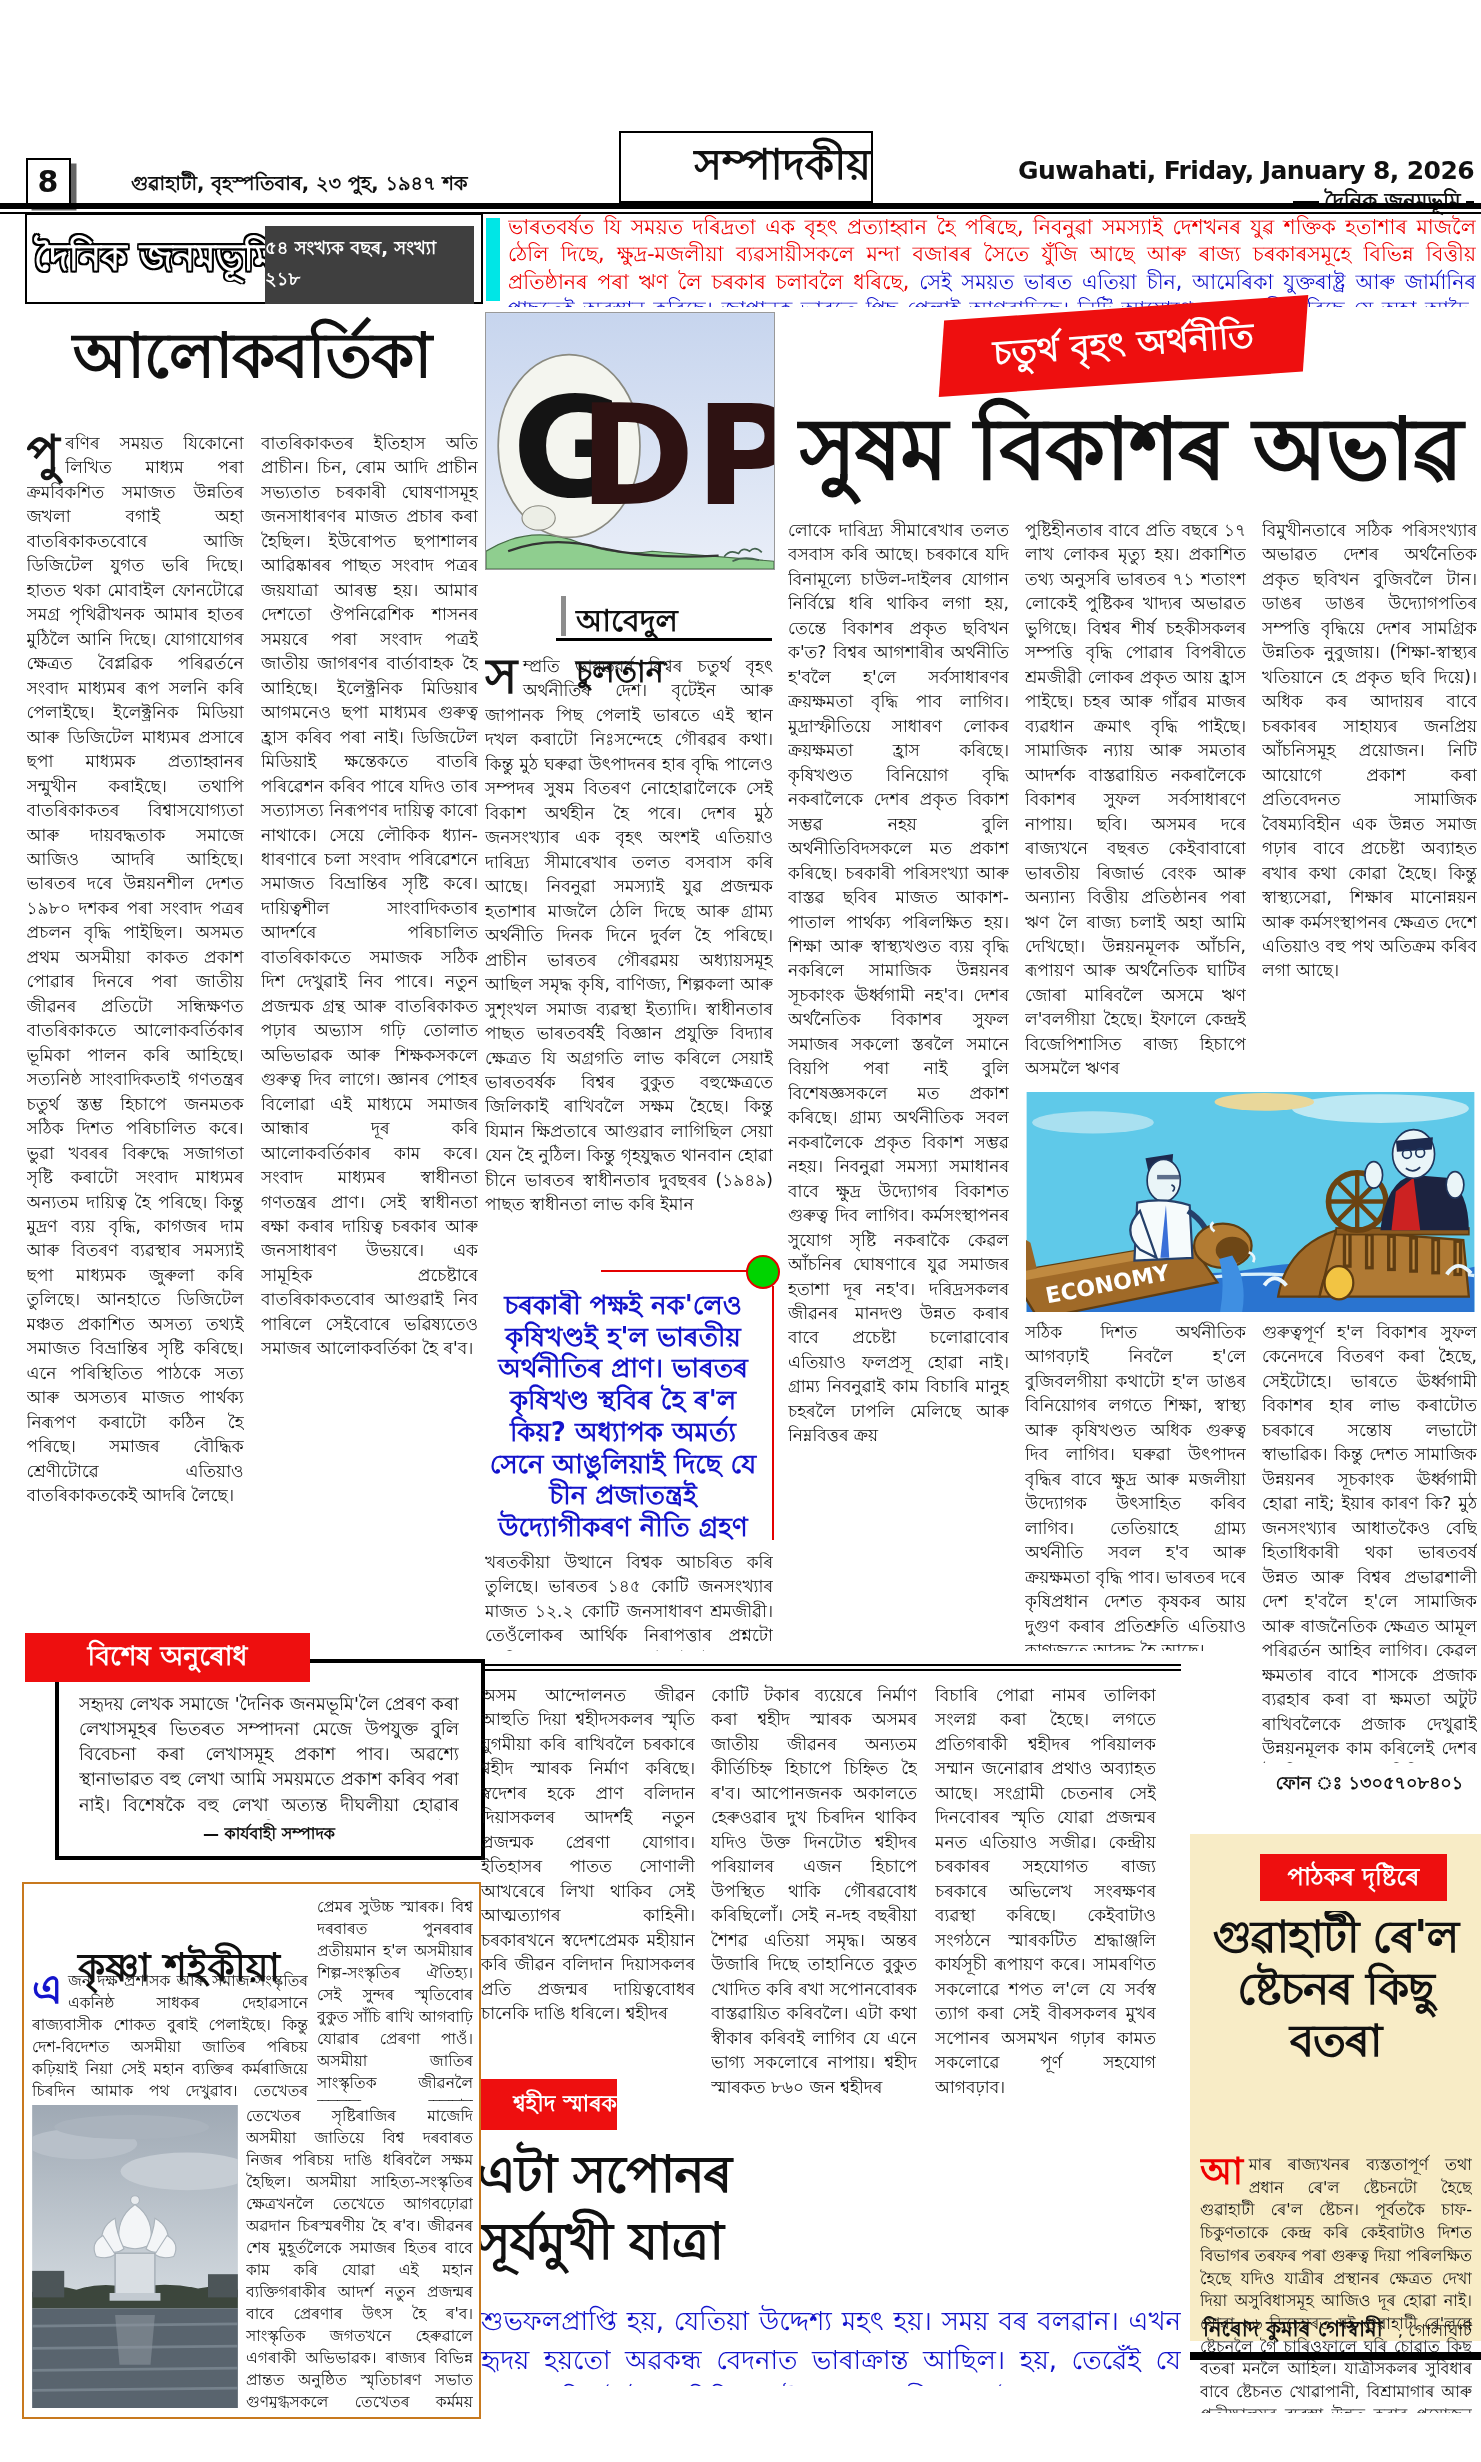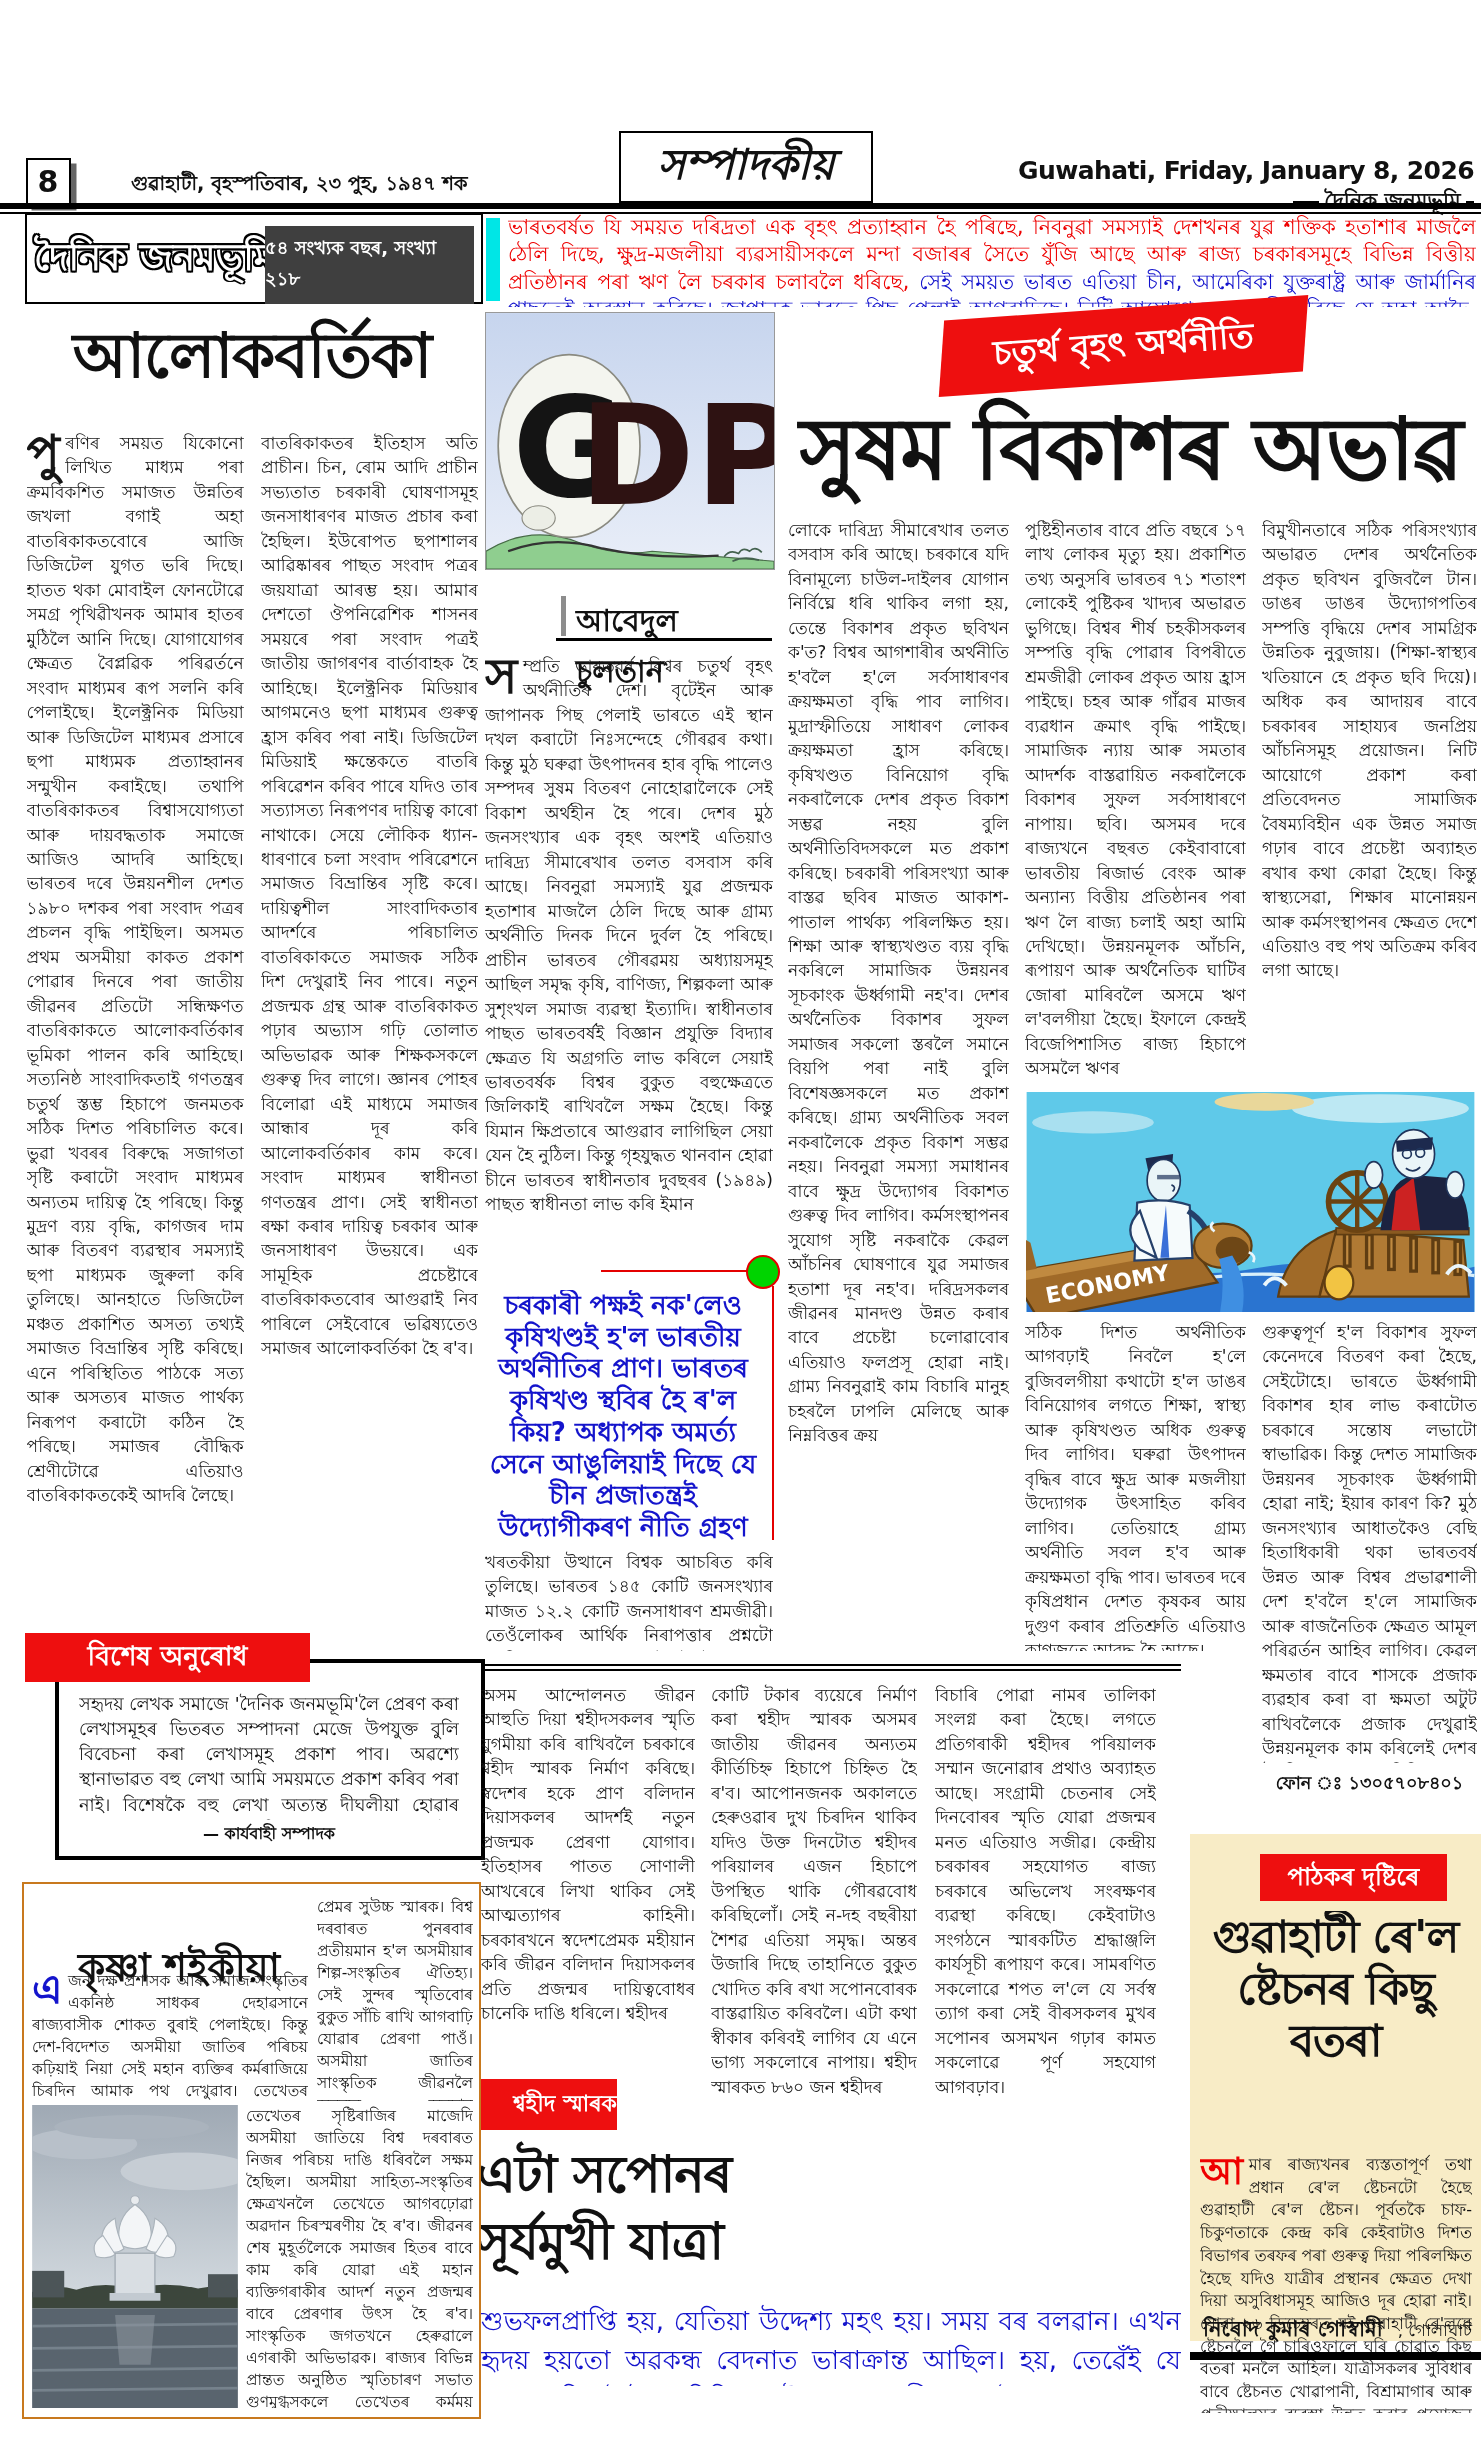--- a/index.html
+++ b/index.html
@@ -16,21 +16,21 @@
 </head>
 <body>
 
 <div id="page">
 
   <div class="abs" style="left:25.5px;top:158px;width:41px;height:43px;border:2.2px solid #000;box-shadow:5.5px 5.5px 0 #666;display:flex;align-items:center;justify-content:center;font-size:30px;font-weight:bold;background:#fff;">
     <span>8</span>
   </div>
   <div class="abs" style="left:84px;top:169px;font-size:19.4px;font-weight:bold;margin-left:47px;">গুৱাহাটী, বৃহস্পতিবাৰ, ২৩ পুহ, ১৯৪৭ শক</div>
 
-  <div class="abs" style="left:619px;top:131px;width:250px;height:68px;border:2.8px solid #000;display:flex;align-items:center;justify-content:center;background:#fff;font-style:italic;">
+  <div class="abs" style="left:619px;top:131px;width:250px;height:68px;border:2.8px solid #000;display:flex;align-items:center;justify-content:flex-end;background:#fff;">
     <span style="font-size:42px;font-weight:bold;">সম্পাদকীয়</span>
   </div>
 
   <div class="abs" style="left:941px;top:156px;width:533px;text-align:right;font-size:25px;font-weight:bold;letter-spacing:-0.6px;">Guwahati, Friday, January 8, 2026</div>
   <div class="abs" style="left:1190px;top:185px;width:284px;display:flex;align-items:center;justify-content:flex-end;gap:5.5px;">
     <span style="display:inline-block;width:25.5px;height:2.8px;background:#000;"></span>
     <span style="font-size:21px;font-weight:bold;">দৈনিক জনমভূমি</span>
     <span style="display:inline-block;width:7.8px;height:2.8px;background:#000;"></span>
   </div>
 

